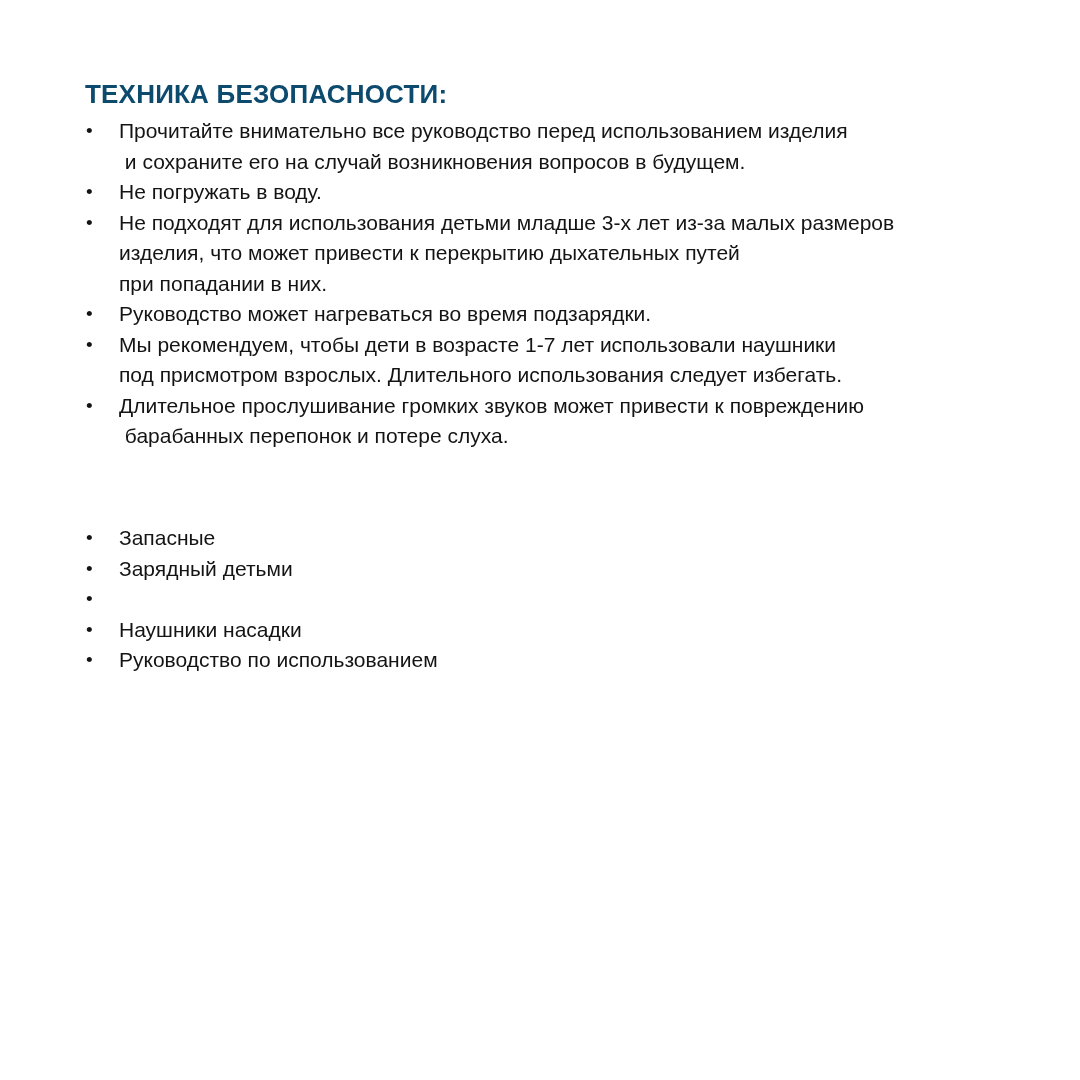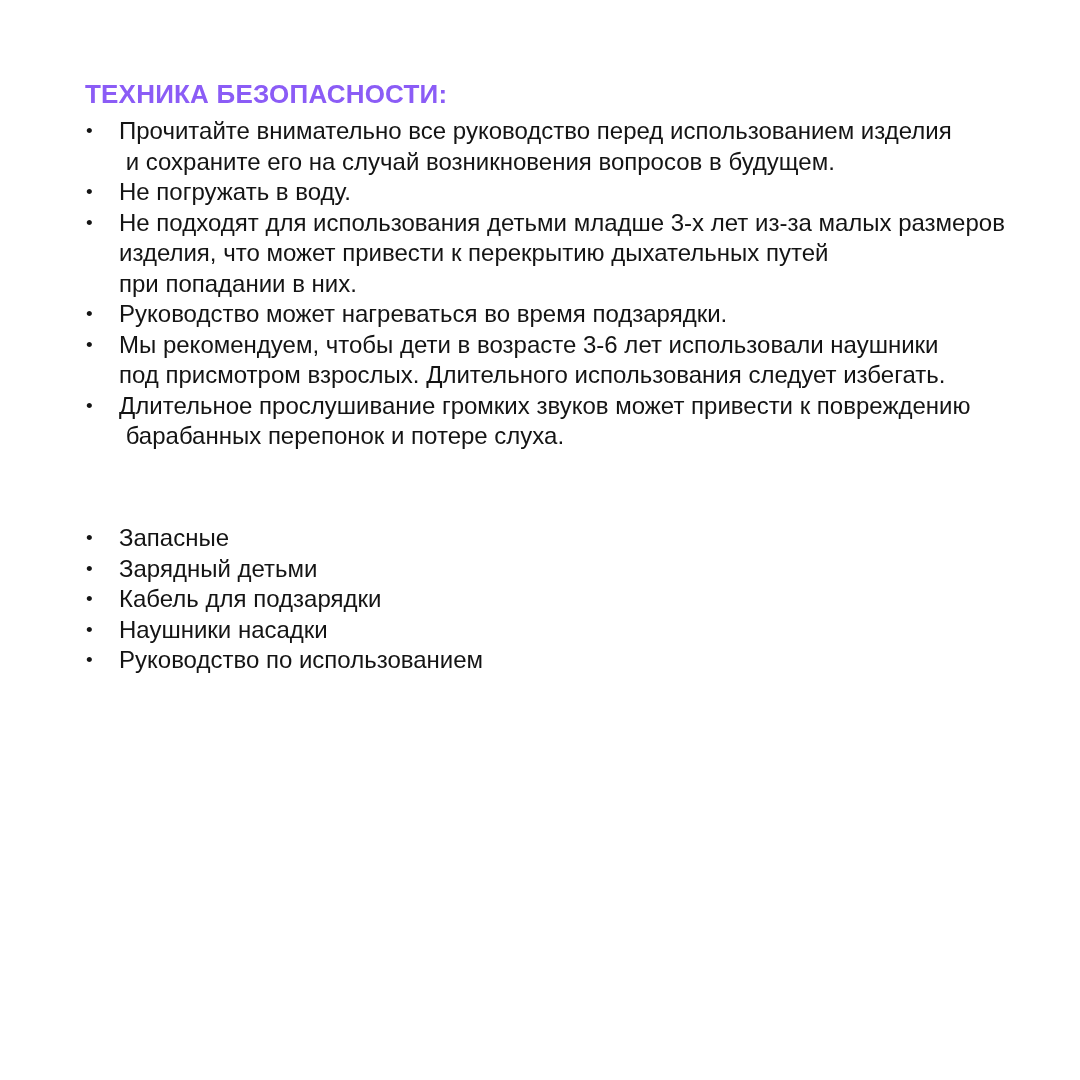--- a/index.html
+++ b/index.html
@@ -14,40 +14,40 @@
   }
   .doc-section { position: absolute; left: 85px; }
   .section--safety  { top: 79px;  }
   .section--package { top: 511px; }
   .section-heading {
     margin: 0;
     font-size: 26px;
     line-height: 30px;
     font-weight: bold;
     letter-spacing: 0.2px;
-    color: #8b5cf6;
+    color: #0c4a6e;
   }
   .bullet-list {
     list-style: none;
     margin: 0;
     padding: 0;
   }
   .section--safety  .bullet-list { margin-top: 7px; }
   .section--package .bullet-list { margin-top: 12px; }
   .bullet-list li { display: flex; align-items: flex-start; }
   .bullet {
     flex: 0 0 33px;
     font-size: 19px;
     line-height: 30.5px;
     padding-left: 1px;
     color: #141414;
   }
   .item-text {
     white-space: pre;          
-    font-size: 24px;
+    font-size: 21px;
     line-height: 30.5px;
     color: #141414;
   }
 </style>
 </head>
 <body>
 
 <div class="page">
 
   <section class="doc-section section--safety">
@@ -67,21 +67,21 @@
         <span class="item-text">Не подходят для использования детьми младше 3-х лет из-за малых размеров
 изделия, что может привести к перекрытию дыхательных путей
 при попадании в них.</span>
       </li>
       <li>
         <span class="bullet">•</span>
         <span class="item-text">Руководство может нагреваться во время подзарядки.</span>
       </li>
       <li>
         <span class="bullet">•</span>
-        <span class="item-text">Мы рекомендуем, чтобы дети в возрасте 3-6 лет использовали наушники
+        <span class="item-text">Мы рекомендуем, чтобы дети в возрасте 1-7 лет использовали наушники
 под присмотром взрослых. Длительного использования следует избегать.</span>
       </li>
       <li>
         <span class="bullet">•</span>
         <span class="item-text">Длительное прослушивание громких звуков может привести к повреждению
  барабанных перепонок и потере слуха.</span>
       </li>
     </ul>
   </section>
 
@@ -90,21 +90,20 @@
       <li>
         <span class="bullet">•</span>
         <span class="item-text">Запасные</span>
       </li>
       <li>
         <span class="bullet">•</span>
         <span class="item-text">Зарядный детьми</span>
       </li>
       <li>
         <span class="bullet">•</span>
-        <span class="item-text">Кабель для подзарядки</span>
       </li>
       <li>
         <span class="bullet">•</span>
         <span class="item-text">Наушники насадки</span>
       </li>
       <li>
         <span class="bullet">•</span>
         <span class="item-text">Руководство по использованием</span>
       </li>
     </ul>

